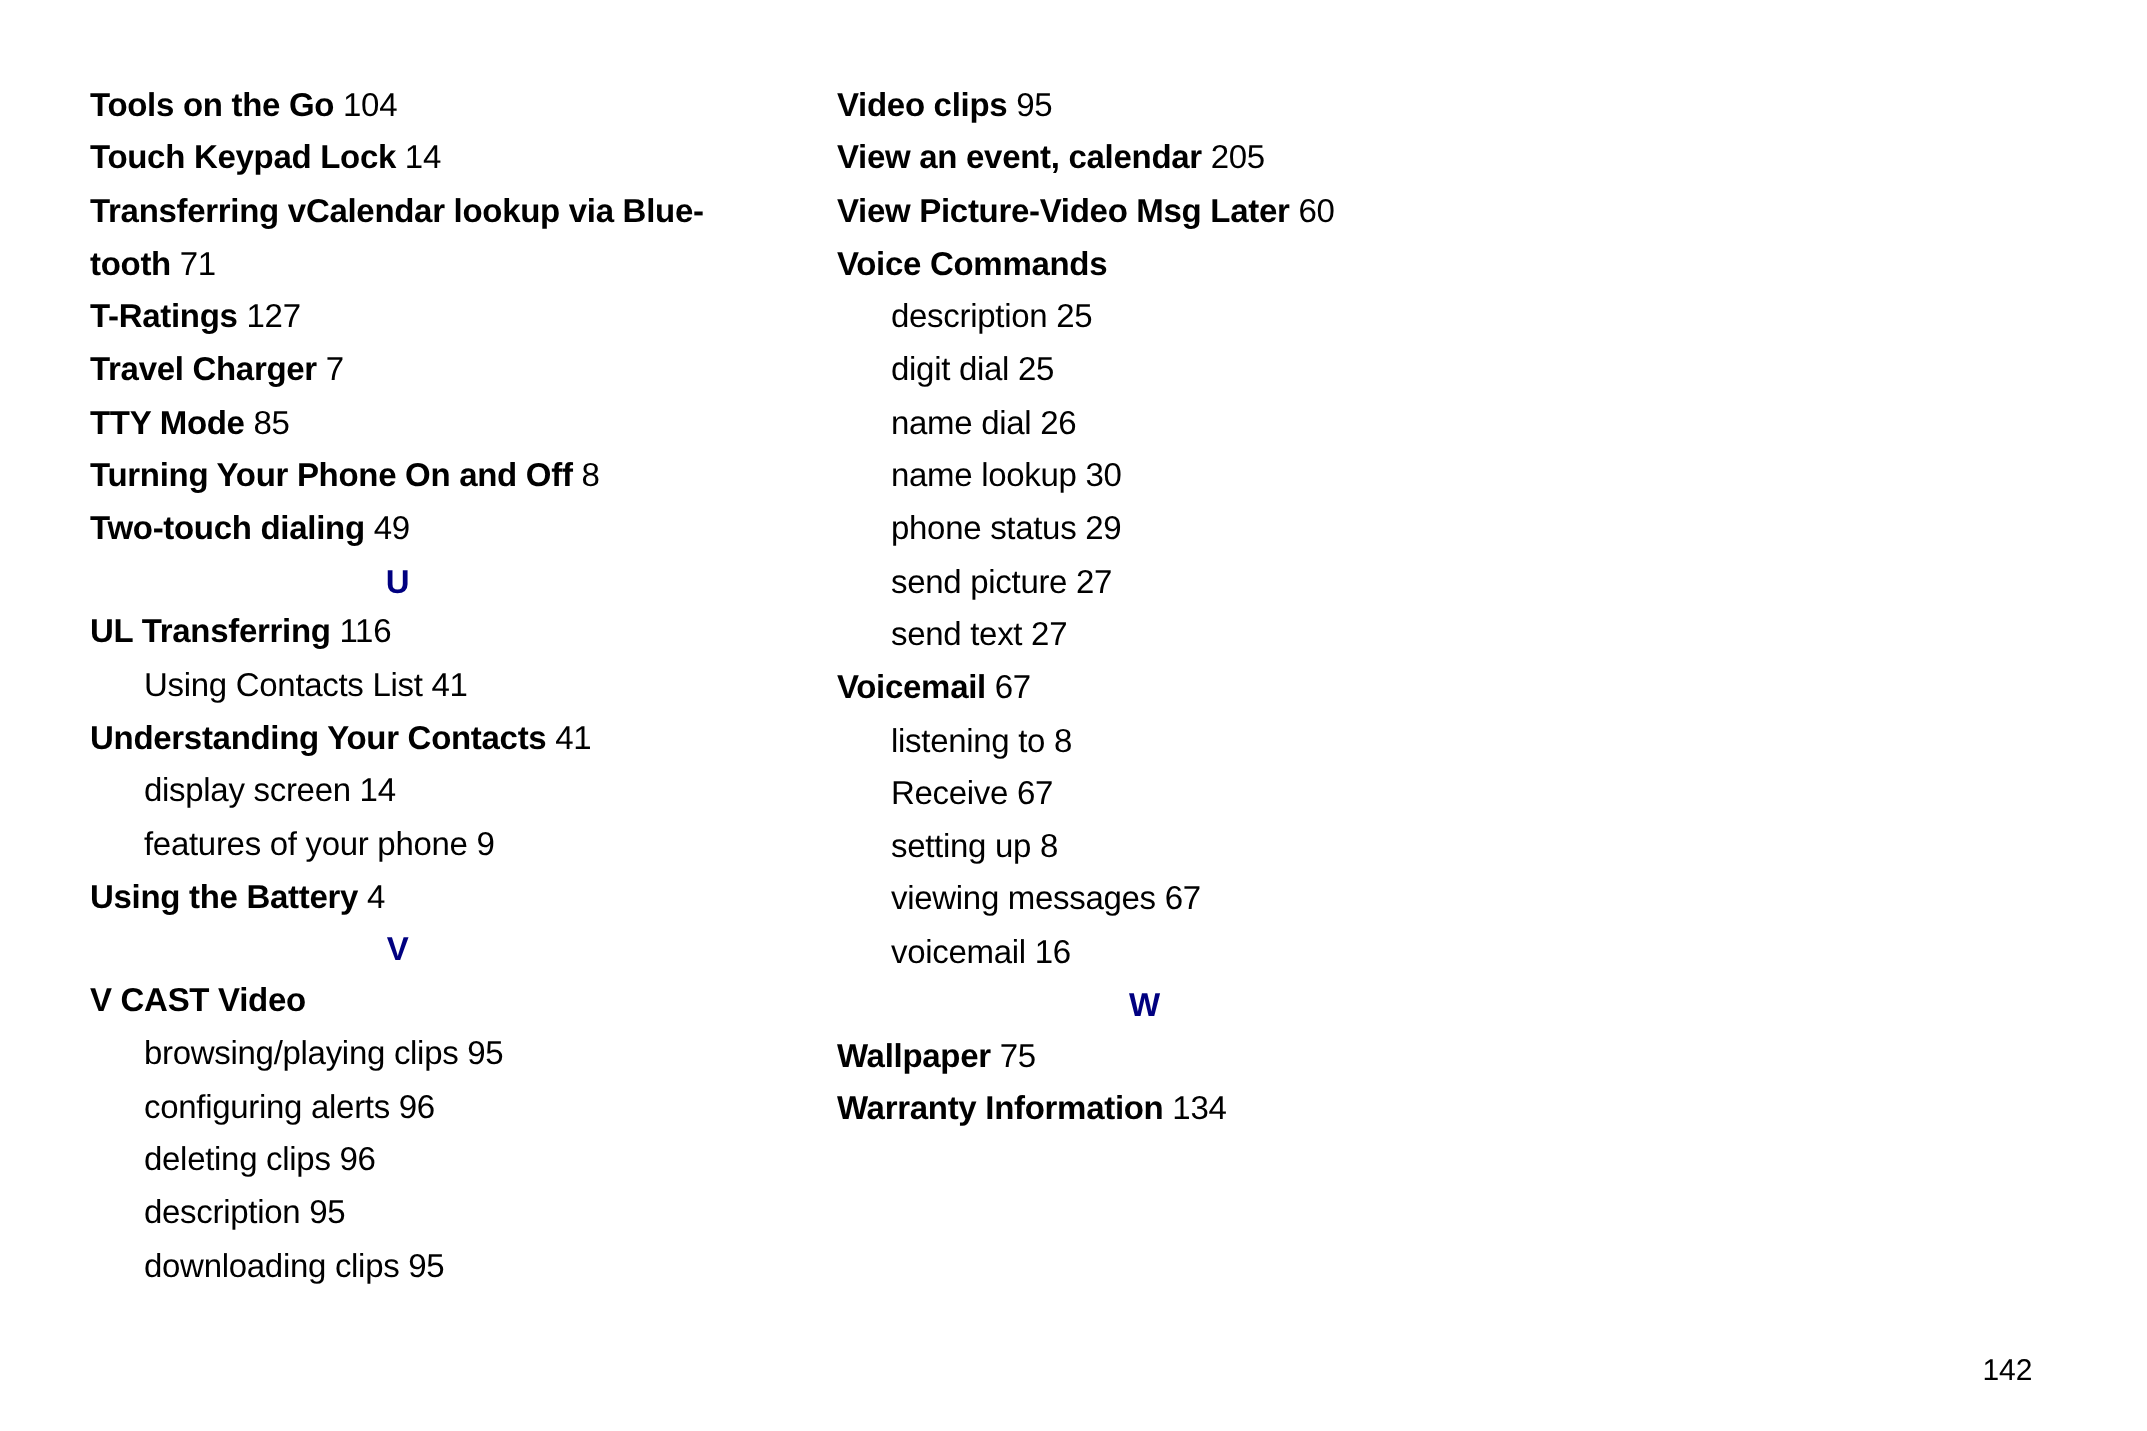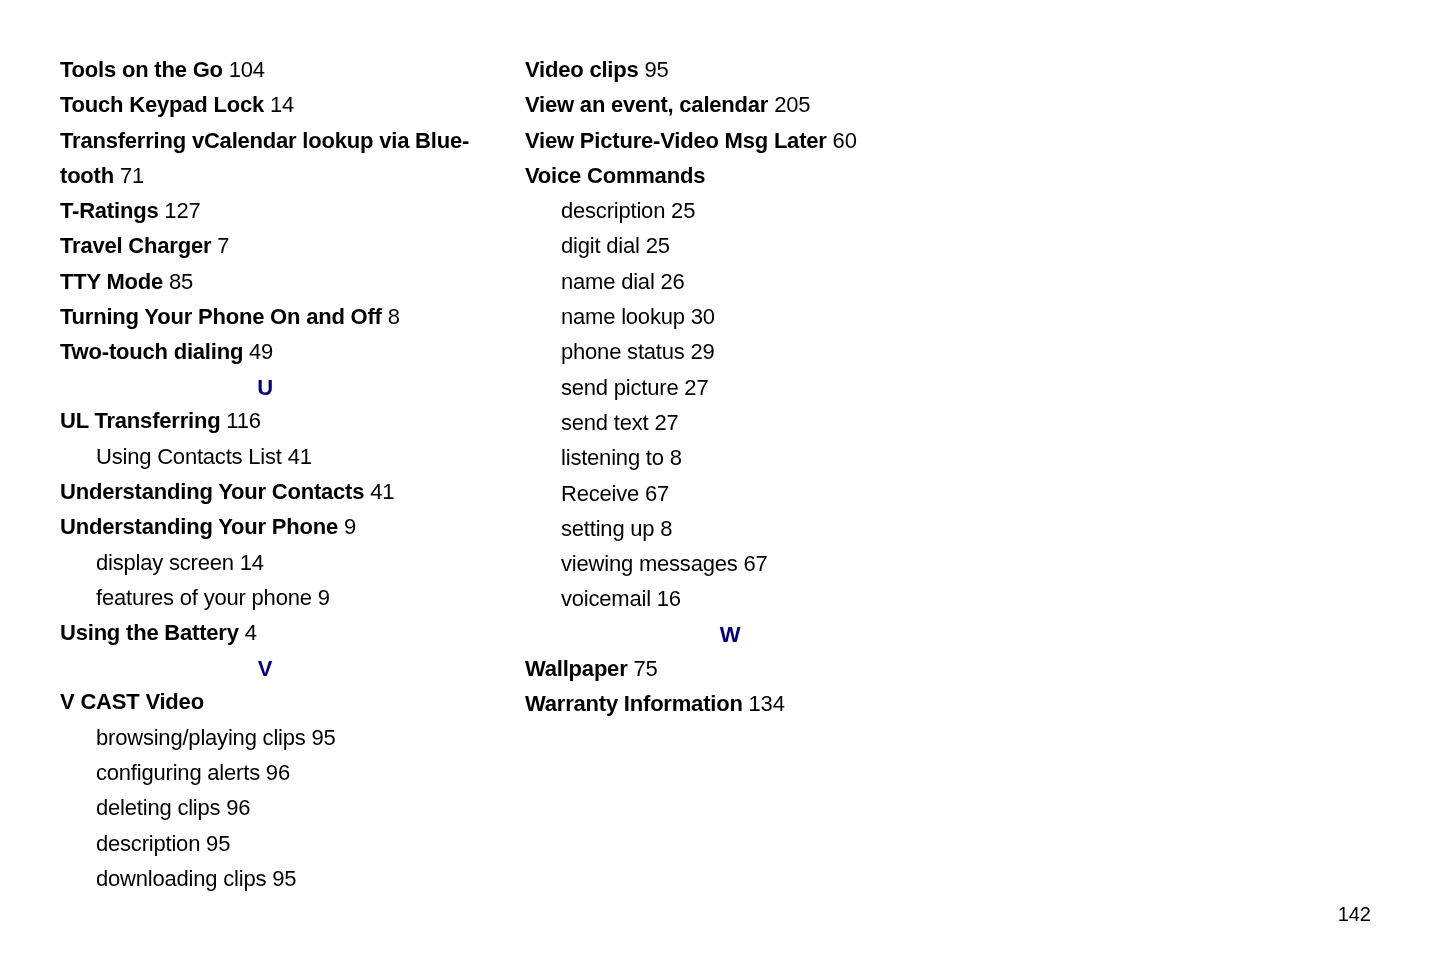--- a/index.html
+++ b/index.html
@@ -7,21 +7,21 @@
       font-family: "Helvetica Neue", Helvetica, Arial, sans-serif;
       background: #ffffff;
       color: #000000;
       width: 1431px;
       height: 954px;
       position: relative;
       padding: 55px 60px 40px 60px;
     }
     .columns {
       display: flex;
-      gap: 55px;
+      gap: 88px;
     }
     .column {
       width: 410px;
       font-size: 22px;
       line-height: 1.4;
       letter-spacing: -0.2px;
     }
     .entry {
       margin-bottom: 4.5px;
     }
@@ -31,21 +31,21 @@
     .section-letter {
       font-weight: bold;
       text-align: center;
       color: #000080;
       margin: 3px 0 3px 0;
       font-size: 22px;
     }
     .page-number {
       position: absolute;
       bottom: 28px;
-      right: 60px;
+      right: 76px;
       font-size: 20px;
     }
   </style>
 </head>
 <body>
 
 <div class="columns">
   <div class="column" id="col1">
       <div class="entry"><span class="bold">Tools on the Go</span><span class="page-num"> 104</span></div>
       <div class="entry"><span class="bold">Touch Keypad Lock</span><span class="page-num"> 14</span></div>
@@ -53,21 +53,20 @@
       <div class="entry"><span class="bold">tooth</span><span class="page-num"> 71</span></div>
       <div class="entry"><span class="bold">T-Ratings</span><span class="page-num"> 127</span></div>
       <div class="entry"><span class="bold">Travel Charger</span><span class="page-num"> 7</span></div>
       <div class="entry"><span class="bold">TTY Mode</span><span class="page-num"> 85</span></div>
       <div class="entry"><span class="bold">Turning Your Phone On and Off</span><span class="page-num"> 8</span></div>
       <div class="entry"><span class="bold">Two-touch dialing</span><span class="page-num"> 49</span></div>
       <div class="section-letter">U</div>
       <div class="entry"><span class="bold">UL Transferring</span><span class="page-num"> 116</span></div>
       <div class="entry sub"><span>Using Contacts List</span><span class="page-num"> 41</span></div>
       <div class="entry"><span class="bold">Understanding Your Contacts</span><span class="page-num"> 41</span></div>
-      <div class="entry"><span class="bold">Understanding Your Phone</span><span class="page-num"> 9</span></div>
       <div class="entry sub"><span>display screen</span><span class="page-num"> 14</span></div>
       <div class="entry sub"><span>features of your phone</span><span class="page-num"> 9</span></div>
       <div class="entry"><span class="bold">Using the Battery</span><span class="page-num"> 4</span></div>
       <div class="section-letter">V</div>
       <div class="entry"><span class="bold">V CAST Video</span></div>
       <div class="entry sub"><span>browsing/playing clips</span><span class="page-num"> 95</span></div>
       <div class="entry sub"><span>configuring alerts</span><span class="page-num"> 96</span></div>
       <div class="entry sub"><span>deleting clips</span><span class="page-num"> 96</span></div>
       <div class="entry sub"><span>description</span><span class="page-num"> 95</span></div>
       <div class="entry sub"><span>downloading clips</span><span class="page-num"> 95</span></div>
@@ -77,20 +76,21 @@
       <div class="entry"><span class="bold">View an event, calendar</span><span class="page-num"> 205</span></div>
       <div class="entry"><span class="bold">View Picture-Video Msg Later</span><span class="page-num"> 60</span></div>
       <div class="entry"><span class="bold">Voice Commands</span></div>
       <div class="entry sub"><span>description</span><span class="page-num"> 25</span></div>
       <div class="entry sub"><span>digit dial</span><span class="page-num"> 25</span></div>
       <div class="entry sub"><span>name dial</span><span class="page-num"> 26</span></div>
       <div class="entry sub"><span>name lookup</span><span class="page-num"> 30</span></div>
       <div class="entry sub"><span>phone status</span><span class="page-num"> 29</span></div>
       <div class="entry sub"><span>send picture</span><span class="page-num"> 27</span></div>
       <div class="entry sub"><span>send text</span><span class="page-num"> 27</span></div>
+      <div class="entry"><span class="bold">Voicemail</span><span class="page-num"> 67</span></div>
       <div class="entry sub"><span>listening to</span><span class="page-num"> 8</span></div>
       <div class="entry sub"><span>Receive</span><span class="page-num"> 67</span></div>
       <div class="entry sub"><span>setting up</span><span class="page-num"> 8</span></div>
       <div class="entry sub"><span>viewing messages</span><span class="page-num"> 67</span></div>
       <div class="entry sub"><span>voicemail</span><span class="page-num"> 16</span></div>
       <div class="section-letter">W</div>
       <div class="entry"><span class="bold">Wallpaper</span><span class="page-num"> 75</span></div>
       <div class="entry"><span class="bold">Warranty Information</span><span class="page-num"> 134</span></div>
     </div>
 </div>

